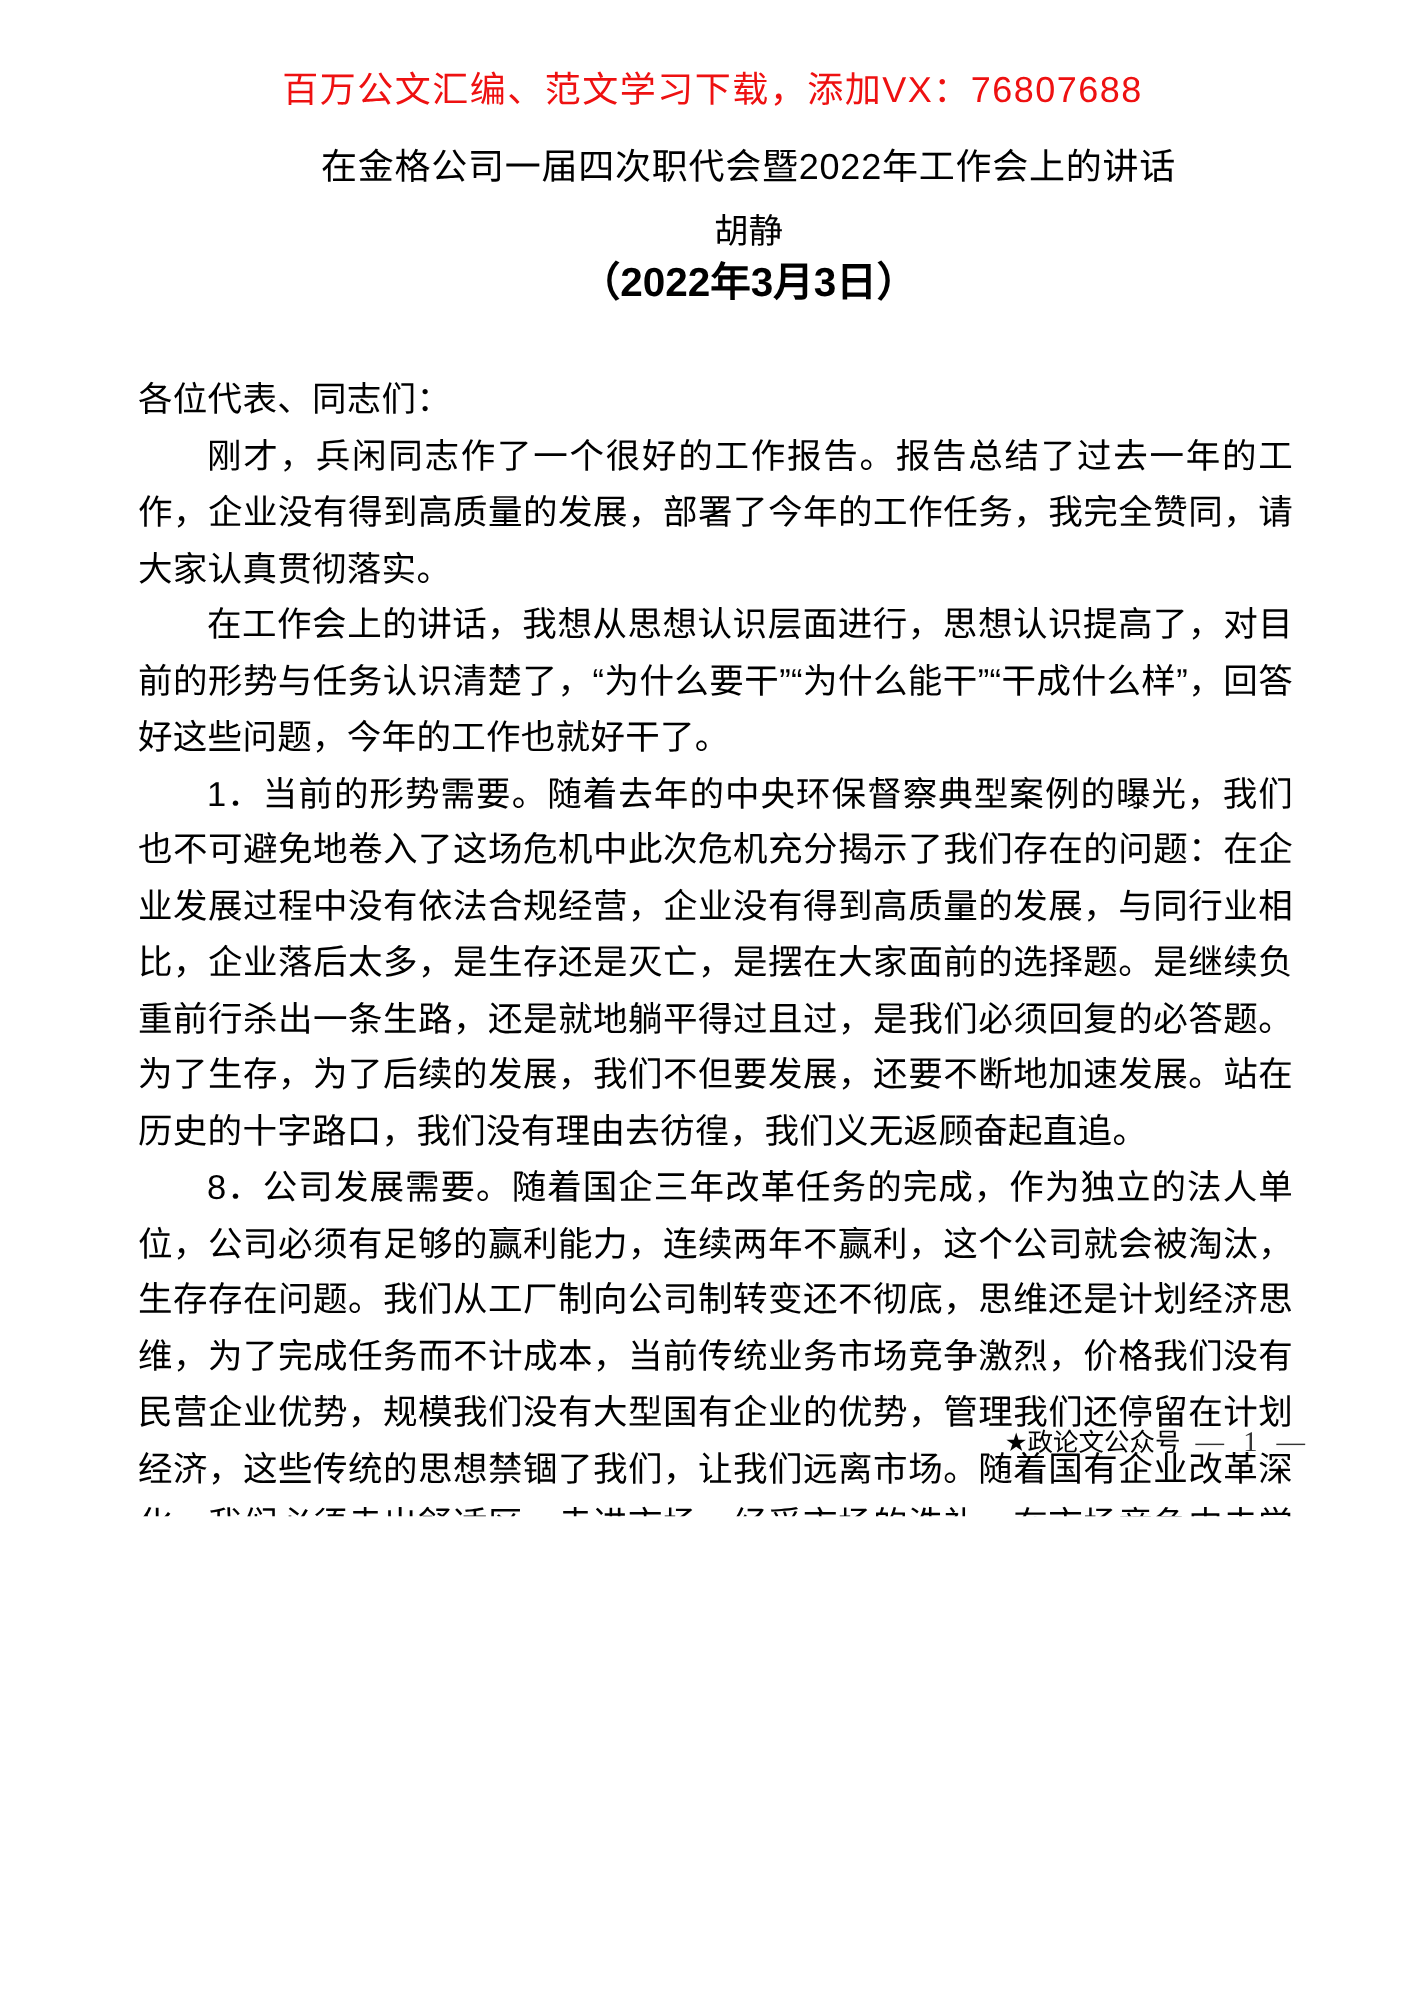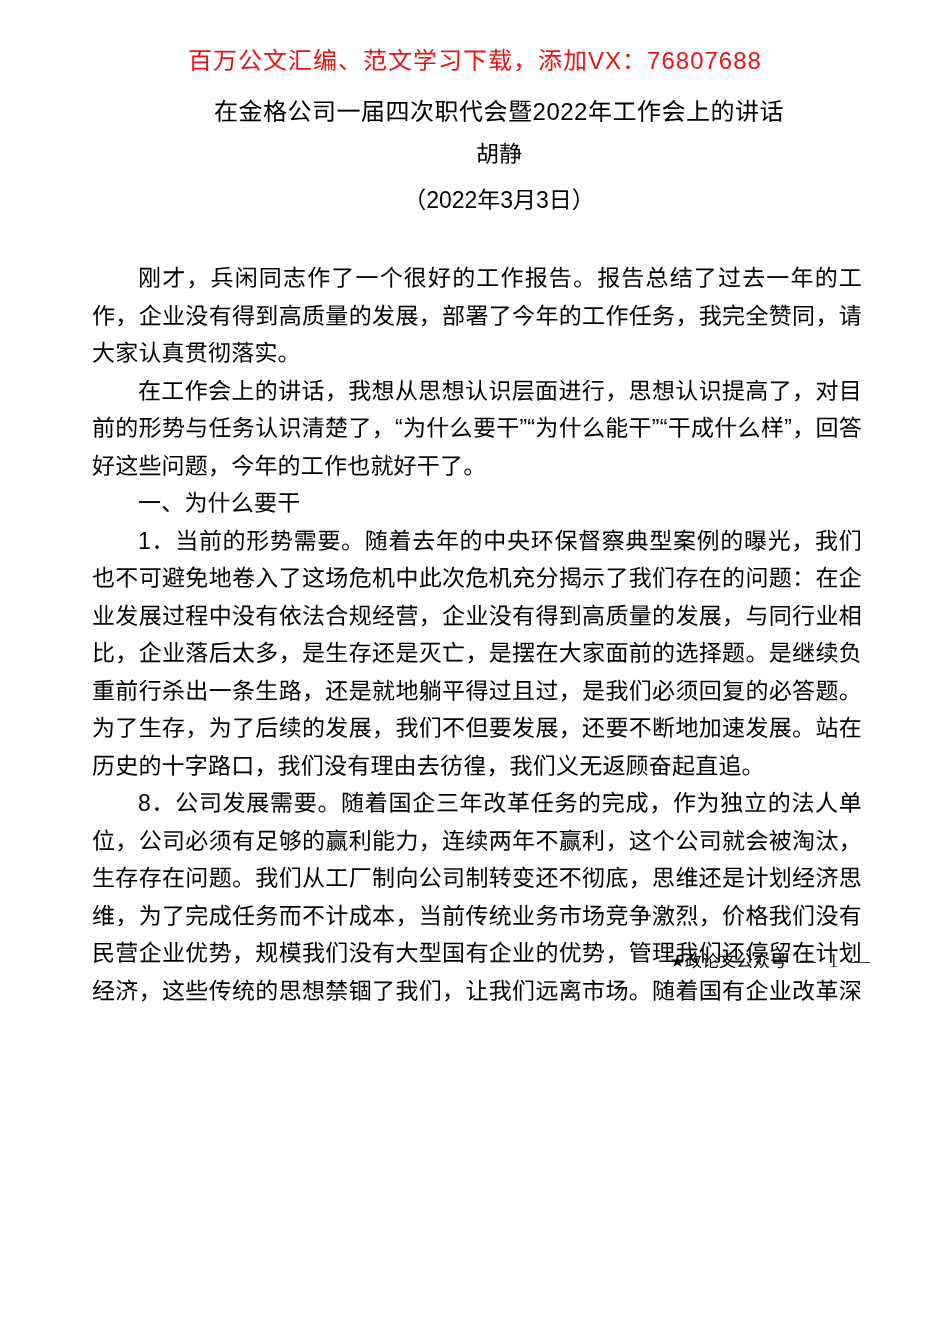--- a/index.html
+++ b/index.html
@@ -35,23 +35,24 @@
     font-size: 24px;
     line-height: 30px;
     letter-spacing: 0.5px;
   }
   .doc-author {
     margin-top: 13px;
     font-size: 23px;
     line-height: 29px;
   }
   .doc-date {
-    margin-top: 16px;
-    font-size: 23px;
+    margin-top: 4px;
+    font-size: 27px;
     line-height: 30px;
+    font-weight: bold;
   }
   .content {
     margin: 45px 88px 0 92px;
     font-size: 23px;
     line-height: 37.5px;
     text-align: justify;
     letter-spacing: 0.2px;
   }
   .content p {
     margin: 0;
@@ -89,27 +90,27 @@
 
   <div class="notice">百万公文汇编、范文学习下载，添加VX：76807688</div>
 
   <div class="doc-head">
     <div class="doc-title">在金格公司一届四次职代会暨2022年工作会上的讲话</div>
     <div class="doc-author">胡静</div>
     <div class="doc-date">（2022年3月3日）</div>
   </div>
 
   <div class="content">
+    <p class="salutation">各位代表、同志们：</p>
 
 
     <p>刚才，兵闲同志作了一个很好的工作报告。报告总结了过去一年的工作，企业没有得到高质量的发展，部署了今年的工作任务，我完全赞同，请大家认真贯彻落实。</p>
 
     <p>在工作会上的讲话，我想从思想认识层面进行，思想认识提高了，对目前的形势与任务认识清楚了，“为什么要干”“为什么能干”“干成什么样”，回答好这些问题，今年的工作也就好干了。</p>
 
-    <p>一、为什么要干</p>
 
     <p><span class="lead-bold">1．当前的形势需要。</span><span>随着去年的中央环保督察典型案例的曝光，我们也不可避免地卷入了这场危机中此次危机充分揭示了我们存在的问题：在企业发展过程中没有依法合规经营，企业没有得到高质量的发展，与同行业相比，企业落后太多，是生存还是灭亡，是摆在大家面前的选择题。是继续负重前行杀出一条生路，还是就地躺平得过且过，是我们必须回复的必答题。为了生存，为了后续的发展，我们不但要发展，还要不断地加速发展。站在历史的十字路口，我们没有理由去彷徨，我们义无返顾奋起直追。</span></p>
 
     <p><span class="lead-bold">8．公司发展需要。</span><span>随着国企三年改革任务的完成，作为独立的法人单位，公司必须有足够的赢利能力，连续两年不赢利，这个公司就会被淘汰，生存存在问题。我们从工厂制向公司制转变还不彻底，思维还是计划经济思维，为了完成任务而不计成本，当前传统业务市场竞争激烈，价格我们没有民营企业优势，规模我们没有大型国有企业的优势，管理我们还停留在计划经济，这些传统的思想禁锢了我们，让我们远离市场。随着国有企业改革深化，我们必须走出舒适区，走进市场，经受市场的洗礼，在市场竞争中去学习成长，金格公司的发展需要我们去“立即干、马上干、干成效”。</span></p>
   </div>
 
   <div class="footer">
     <span class="brand">★政论文公众号</span><span class="page-num">— 1 —</span>
   </div>
 

